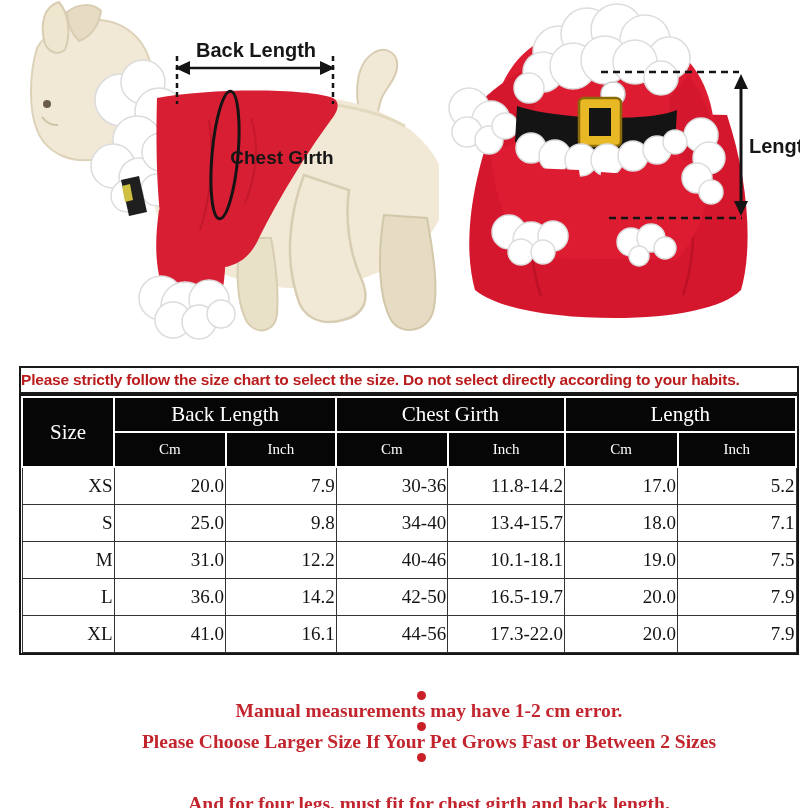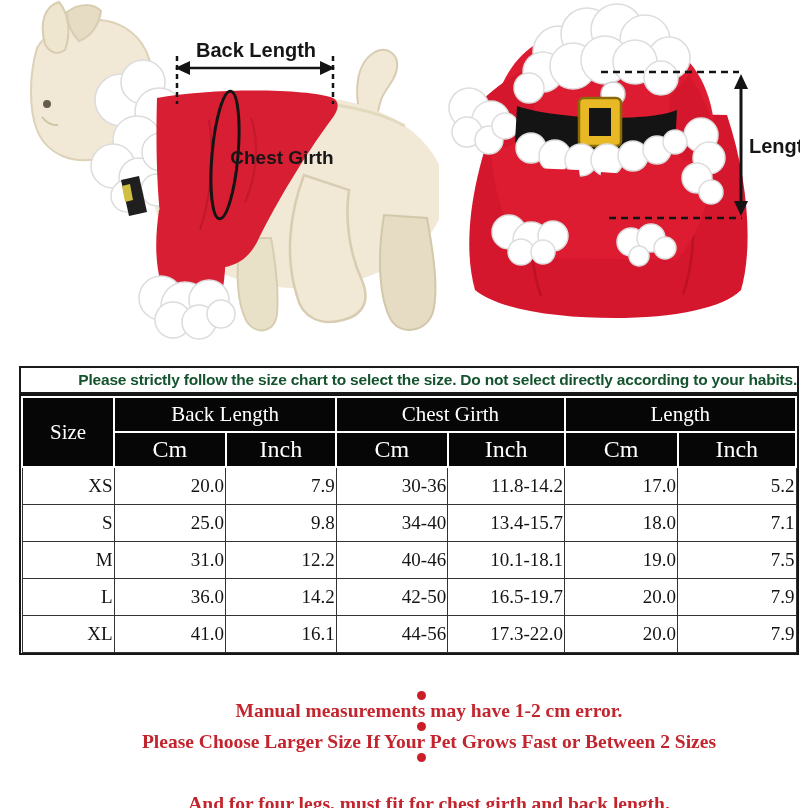--- a/index.html
+++ b/index.html
@@ -3,31 +3,31 @@
 <meta charset="utf-8">
 <style>
   html,body{margin:0;padding:0;background:#ffffff;}
   .canvas{position:relative;width:800px;height:808px;background:#ffffff;overflow:hidden;
           font-family:"Liberation Sans",sans-serif;padding-left:9px;}
   .hero{position:relative;width:800px;height:362px;}
   .hero svg{position:absolute;top:0;}
   .svg-dog{left:0;}
   .svg-suit{left:430px;}
   .warning{margin:4px 10px 0 10px;height:24px;border:2px solid #1a1a1a;
-           display:flex;align-items:center;justify-content:flex-end;
-           color:#14532d;font-weight:bold;font-size:15.5px;white-space:nowrap;letter-spacing:-0.2px;}
+           display:flex;align-items:center;justify-content:flex-start;
+           color:#b91c1c;font-weight:bold;font-size:15.5px;white-space:nowrap;letter-spacing:-0.2px;}
   .table-frame{margin:0 10px;border:2px solid #151515;}
   table.size-table{width:100%;border-collapse:collapse;table-layout:fixed;
            font-family:Liberation Serif, serif;}
   col.c-size{width:11.9%}col.c1{width:14.4%}col.c2{width:14.3%}col.c3{width:14.4%}
   col.c4{width:15.1%}col.c5{width:14.6%}col.c6{width:15.3%}
   thead th{background:#060606;color:#ffffff;border:2px solid #ffffff;
            font-weight:normal;text-align:center;}
   thead tr.group-row th{height:31px;font-size:21px;}
-  thead tr.unit-row th{height:31px;font-size:24px;}
+  thead tr.unit-row th{height:31px;font-size:15px;}
   th.size-head{font-size:21px;}
   tbody th,tbody td{border:1px solid #333333;height:34px;text-align:right;
            font-size:19px;font-weight:normal;color:#141414;background:#ffffff;}
   .notes{margin:36px 0 0 40px;font-family:"Liberation Serif",serif;
          font-weight:bold;color:#c2252e;font-size:19.5px;}
   .note{display:flex;align-items:center;height:31px;flex-direction:column;}
   .bullet{width:9px;height:9px;border-radius:50%;background:#cb1f28;margin-right:15px;flex:none;}
   .note--cont .bullet{visibility:hidden;}
   .ann-text{font-family:"Liberation Sans",sans-serif;font-weight:600;fill:#161616;}
 </style>

